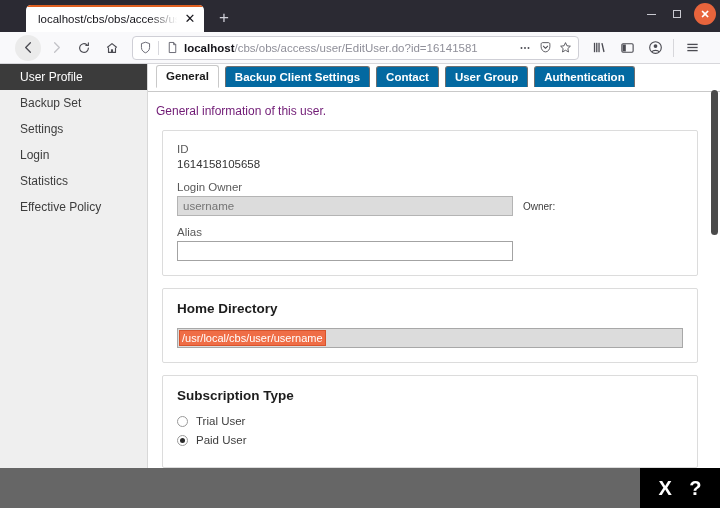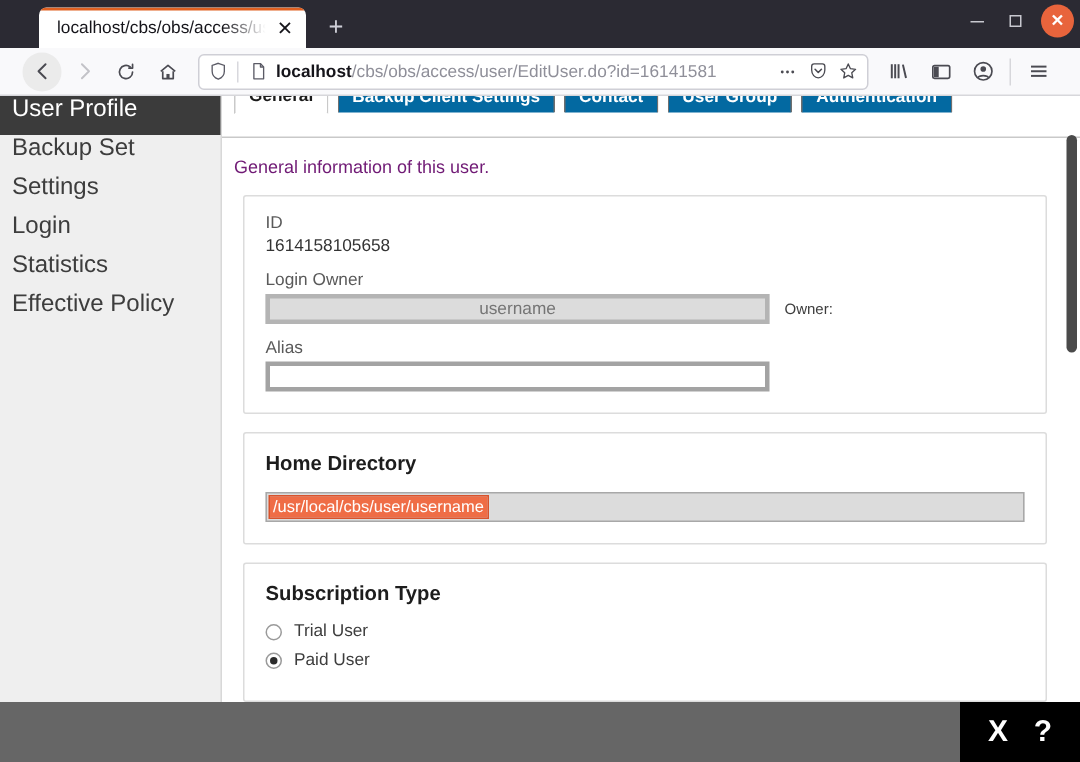--- a/index.html
+++ b/index.html
@@ -79,29 +79,29 @@
   .navright { display: flex; align-items: center; }
   .vsep { width: 1px; height: 18px; background: #d7d7db; margin: 0 4px; }
 
   
   .page { flex: 1; display: flex; position: relative; overflow: hidden; background: #fff; }
   .sidebar {
     width: 148px; background: #efefef; border-right: 1px solid #d8d8d8;
     flex: none; padding-top: 0;
   }
   .side-item {
-    height: 26px; display: flex; padding-left: 8px;
-    font-size: 16px; color: #3d3d3d;
+    height: 26px; display: flex; align-items: center; padding-left: 20px;
+    font-size: 12px; color: #3d3d3d;
   }
   .side-item.active { background: #3b3b3b; color: #ffffff; }
 
   .content { flex: 1; overflow: hidden; position: relative; background: #ffffff; }
 
   .tabs-row {
-    display: flex; align-items: flex-end; padding: 6px 0 16px 8px; gap: 6px;
+    display: flex; align-items: flex-end; padding: 6px 0 4px 8px; gap: 6px;
     border-bottom: 1px solid #c9c9c9; height: 28px; background: #fff;
   }
   .ptab {
     font-size: 11.5px; font-weight: bold; padding: 4px 9px 3px 9px;
     border-radius: 3px 3px 0 0; background: #0369a1; color: #ffffff;
     border: 1px solid #6f6f6f; border-bottom: none; line-height: 13px;
   }
   .ptab.active {
     background: #ffffff; color: #1a1a1a; border: 1px solid #c9c9c9;
     border-bottom: 1px solid #ffffff; margin-bottom: -1px; padding-bottom: 4px;
@@ -111,24 +111,23 @@
   .panel-wrap { padding: 12px 22px 0 14px; }
   .panel {
     border: 1px solid #dcdcdc; background: #ffffff; border-radius: 2px;
     padding: 12px 14px 14px 14px; margin-bottom: 12px;
   }
   .panel h3 { font-size: 13.5px; color: #1d1d1d; font-weight: bold; margin-bottom: 12px; }
   .flabel { font-size: 11.5px; color: #5a5a5a; margin-bottom: 3px; }
   .fvalue { font-size: 11.5px; color: #333; margin-bottom: 11px; }
   .inputrow { display: flex; align-items: center; gap: 10px; margin-bottom: 10px; }
   .txtinput {
-    width: 336px; height: 20px; border: 3px solid #a3a3a3; background: #ffffff;
+    width: 336px; height: 20px; border: 1px solid #a3a3a3; background: #ffffff;
     font-size: 11.5px; color: #333; padding: 0 5px; font-family: "Liberation Sans", sans-serif;
     line-height: 18px;
-    text-align: center;
   }
   .txtinput.disabled { background: #dcdcdc; color: #9b9b9b; border-color: #b4b4b4; }
   .owner-lbl { font-size: 10px; color: #3d3d3d; }
 
   .hd-input {
     width: 100%; height: 20px; border: 1px solid #a8a8a8; background: #dcdcdc;
     display: flex; align-items: center; padding: 0 2px;
   }
   .hd-hl {
     background: #ef6d46; color: #ffffff; font-size: 11px; padding: 1px 2px;

